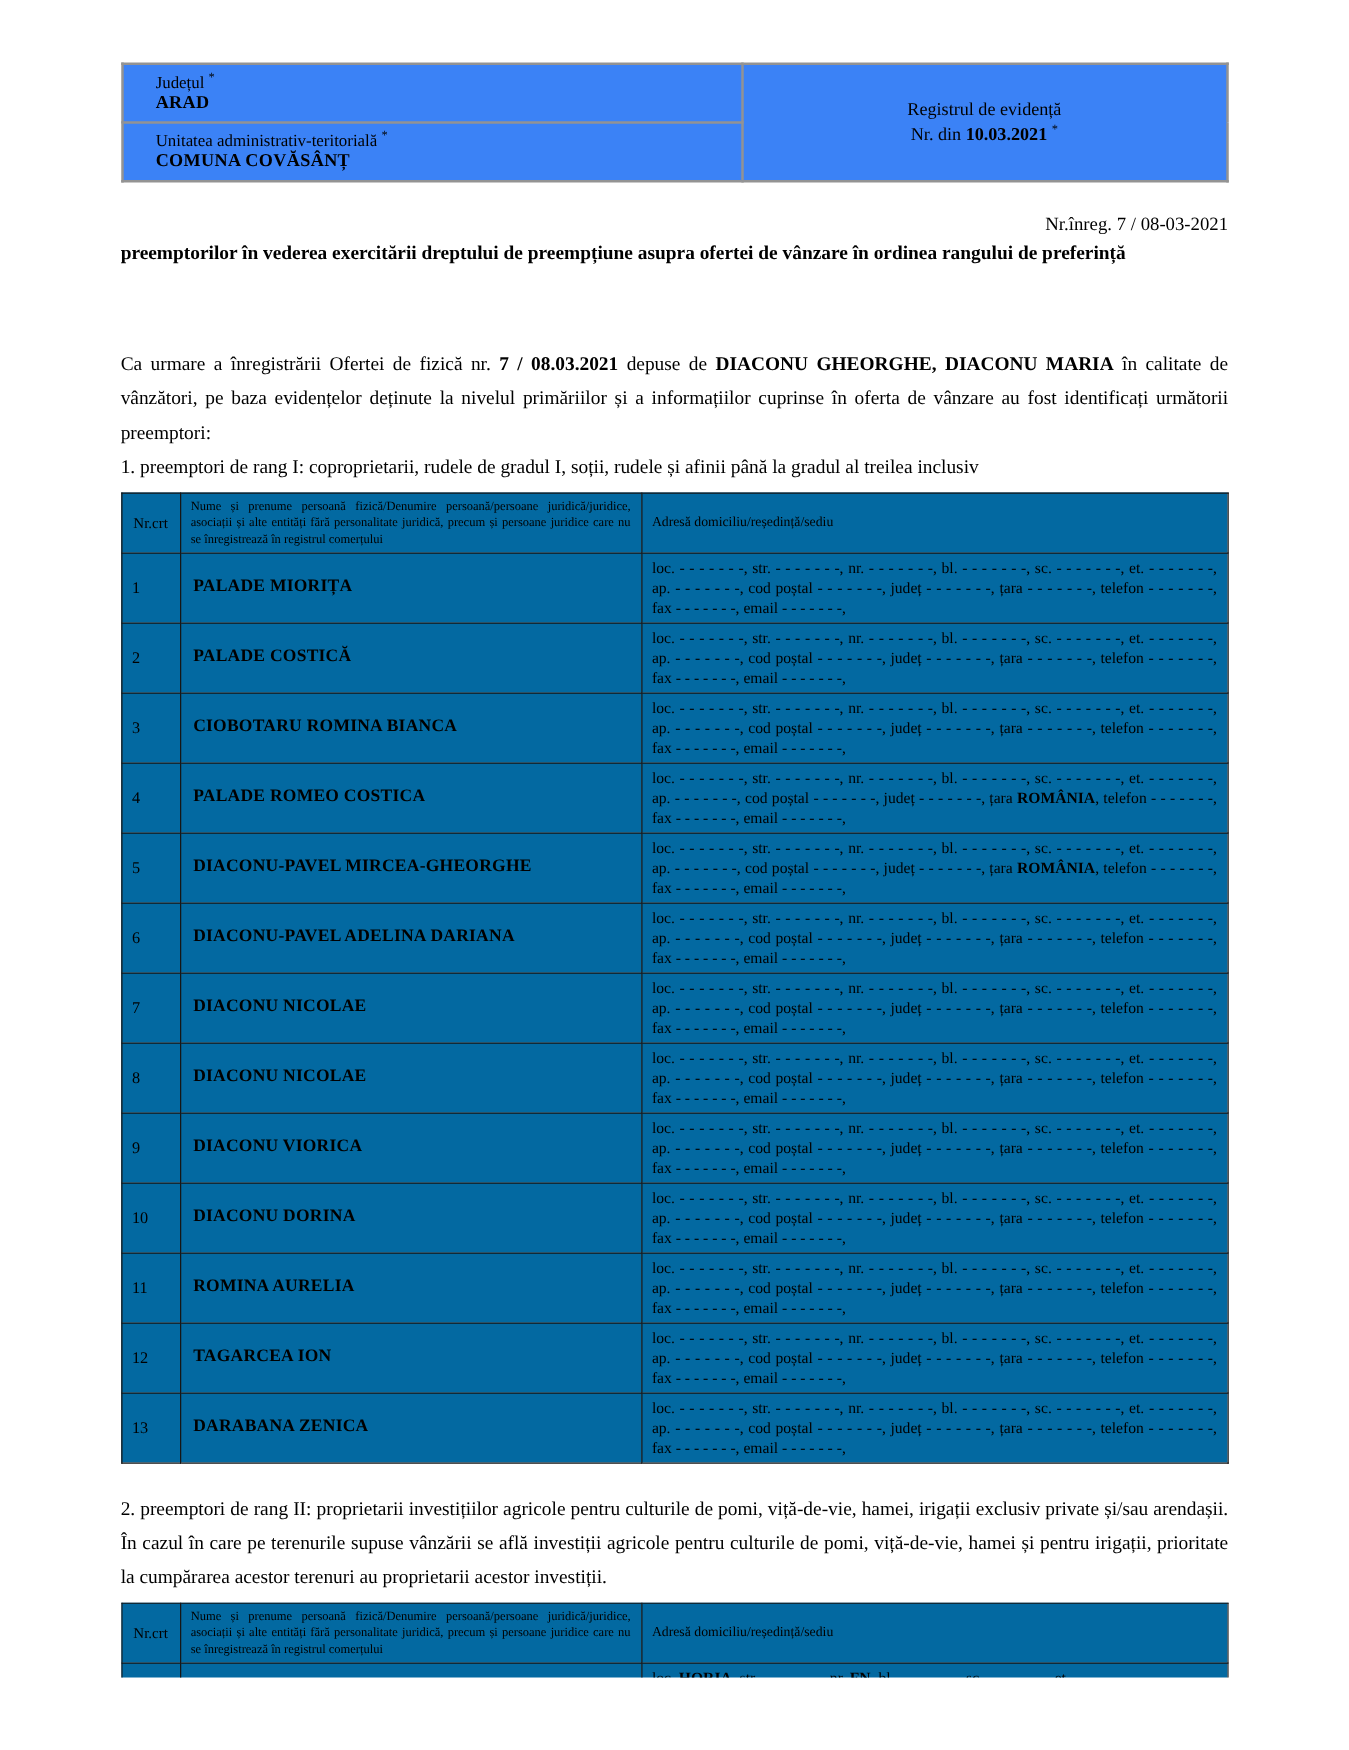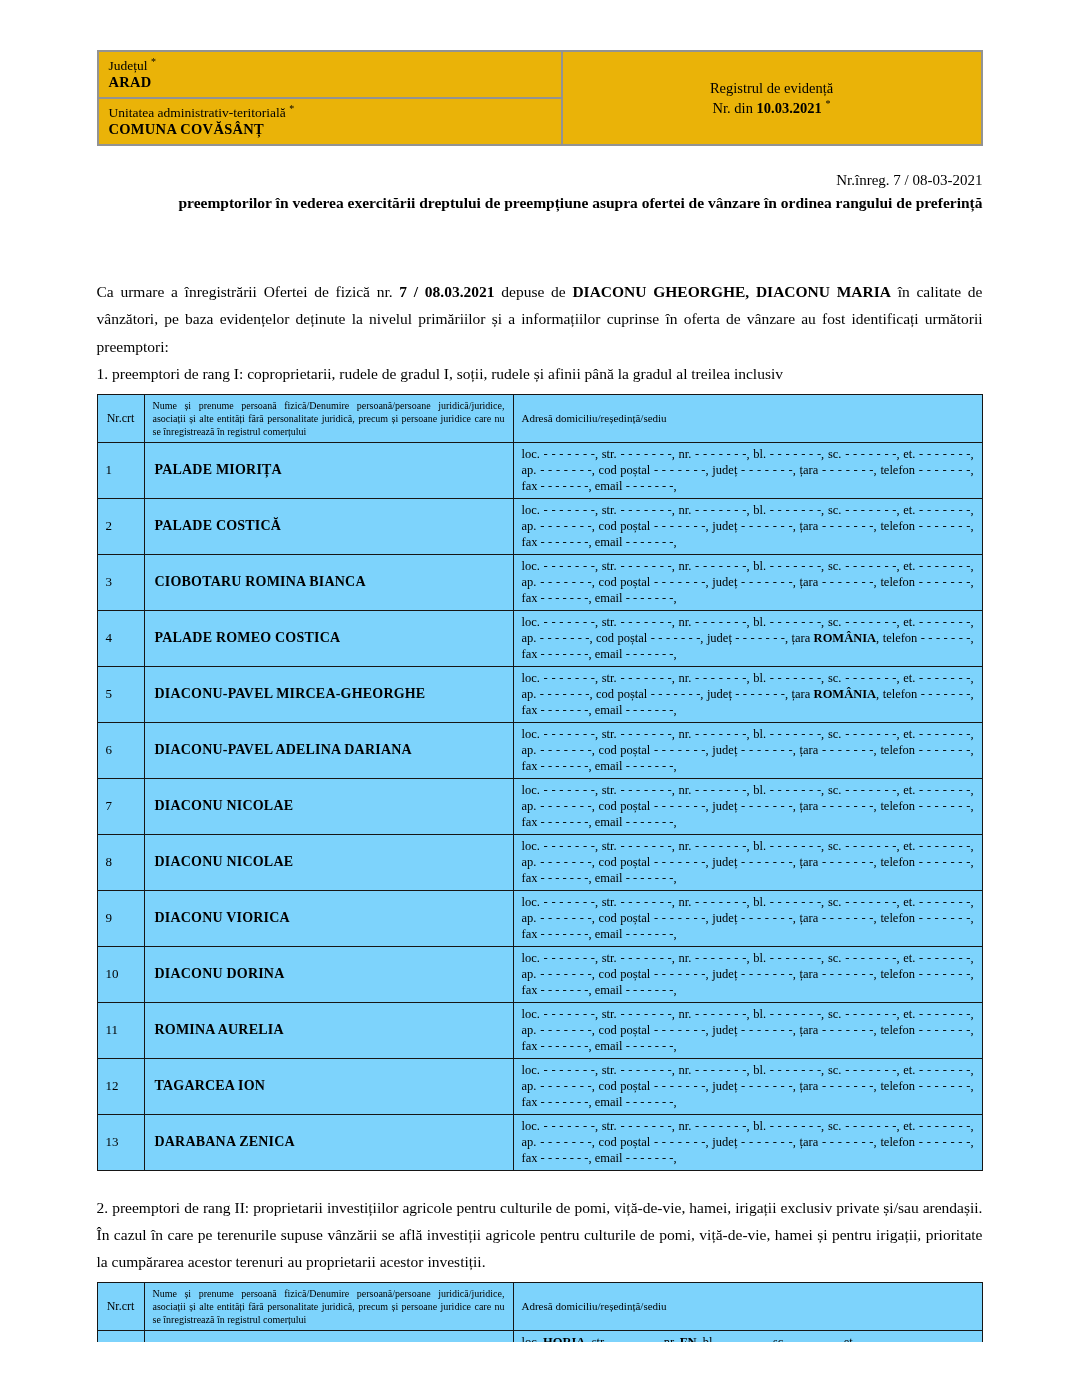--- a/index.html
+++ b/index.html
@@ -4,39 +4,39 @@
 <style>
   html,body{margin:0;padding:0;background:#ffffff;}
   body{
     width:1079px;height:1400px;overflow:hidden;
     font-family:"Liberation Serif", serif;color:#000;
   }
   .page{width:886px;margin:0 auto;padding-top:50px;position:relative;}
 
   
   .hdr-table{width:100%;border-collapse:collapse;table-layout:fixed;}
-  .hdr-table td{border:2px solid #939393;padding:2px 10px;vertical-align:middle;background:#eab308;}
+  .hdr-table td{border:2px solid #939393;padding:2px 26px;vertical-align:middle;background:#3b82f6;}
   .hdr-left{width:50%;height:41px;}
   .hdr-label{font-size:13.5px;}
   .hdr-value{font-size:14.5px;font-weight:bold;letter-spacing:.3px;}
   .registru-cell{text-align:center;font-size:14.5px;line-height:20px;}
   sup.ast{font-size:10px;line-height:0;}
 
   .reg-line{margin-top:26px;text-align:right;font-size:15px;}
   .title-lista{margin-top:7px;text-align:center;font-size:15.5px;font-weight:bold;letter-spacing:.5px;}
-  .title-main{margin-top:1px;text-align:right;font-size:15.5px;font-weight:bold;line-height:26px;}
+  .title-main{margin-top:1px;text-align:left;font-size:15.5px;font-weight:bold;line-height:26px;}
 
   .intro{margin-top:62px;font-size:15.5px;line-height:27.4px;text-align:justify;}
   .sec-heading{font-size:15.5px;line-height:27.4px;text-align:justify;}
   .sec2{margin-top:23px;}
   b{font-weight:bold;}
 
   
   .main-table{width:100%;border-collapse:collapse;table-layout:fixed;margin-top:6px;}
-  .main-table th,.main-table td{border:1.5px solid #161616;background:#7dd3fc;}
+  .main-table th,.main-table td{border:1.5px solid #161616;background:#0369a1;}
   th.h-nr{width:44px;font-weight:normal;font-size:12px;text-align:center;vertical-align:middle;}
   th.h-name{width:352px;font-weight:normal;font-size:10px;line-height:13px;text-align:justify;
             vertical-align:middle;padding:3px 8px;}
   th.h-addr{font-weight:normal;font-size:11px;text-align:left;vertical-align:middle;padding:3px 8px;}
   thead tr{height:48px;}
   td.c-nr{font-size:13px;text-align:left;vertical-align:middle;padding:0 0 0 8px;}
   td.c-name{font-size:14px;font-weight:bold;vertical-align:middle;padding:0 10px;letter-spacing:.2px;font-family:Liberation Serif, serif;}
   td.c-addr{font-size:12.5px;line-height:16.2px;vertical-align:top;text-align:justify;
             padding:3px 8px;height:49px;}
   .seg{white-space:nowrap;}

